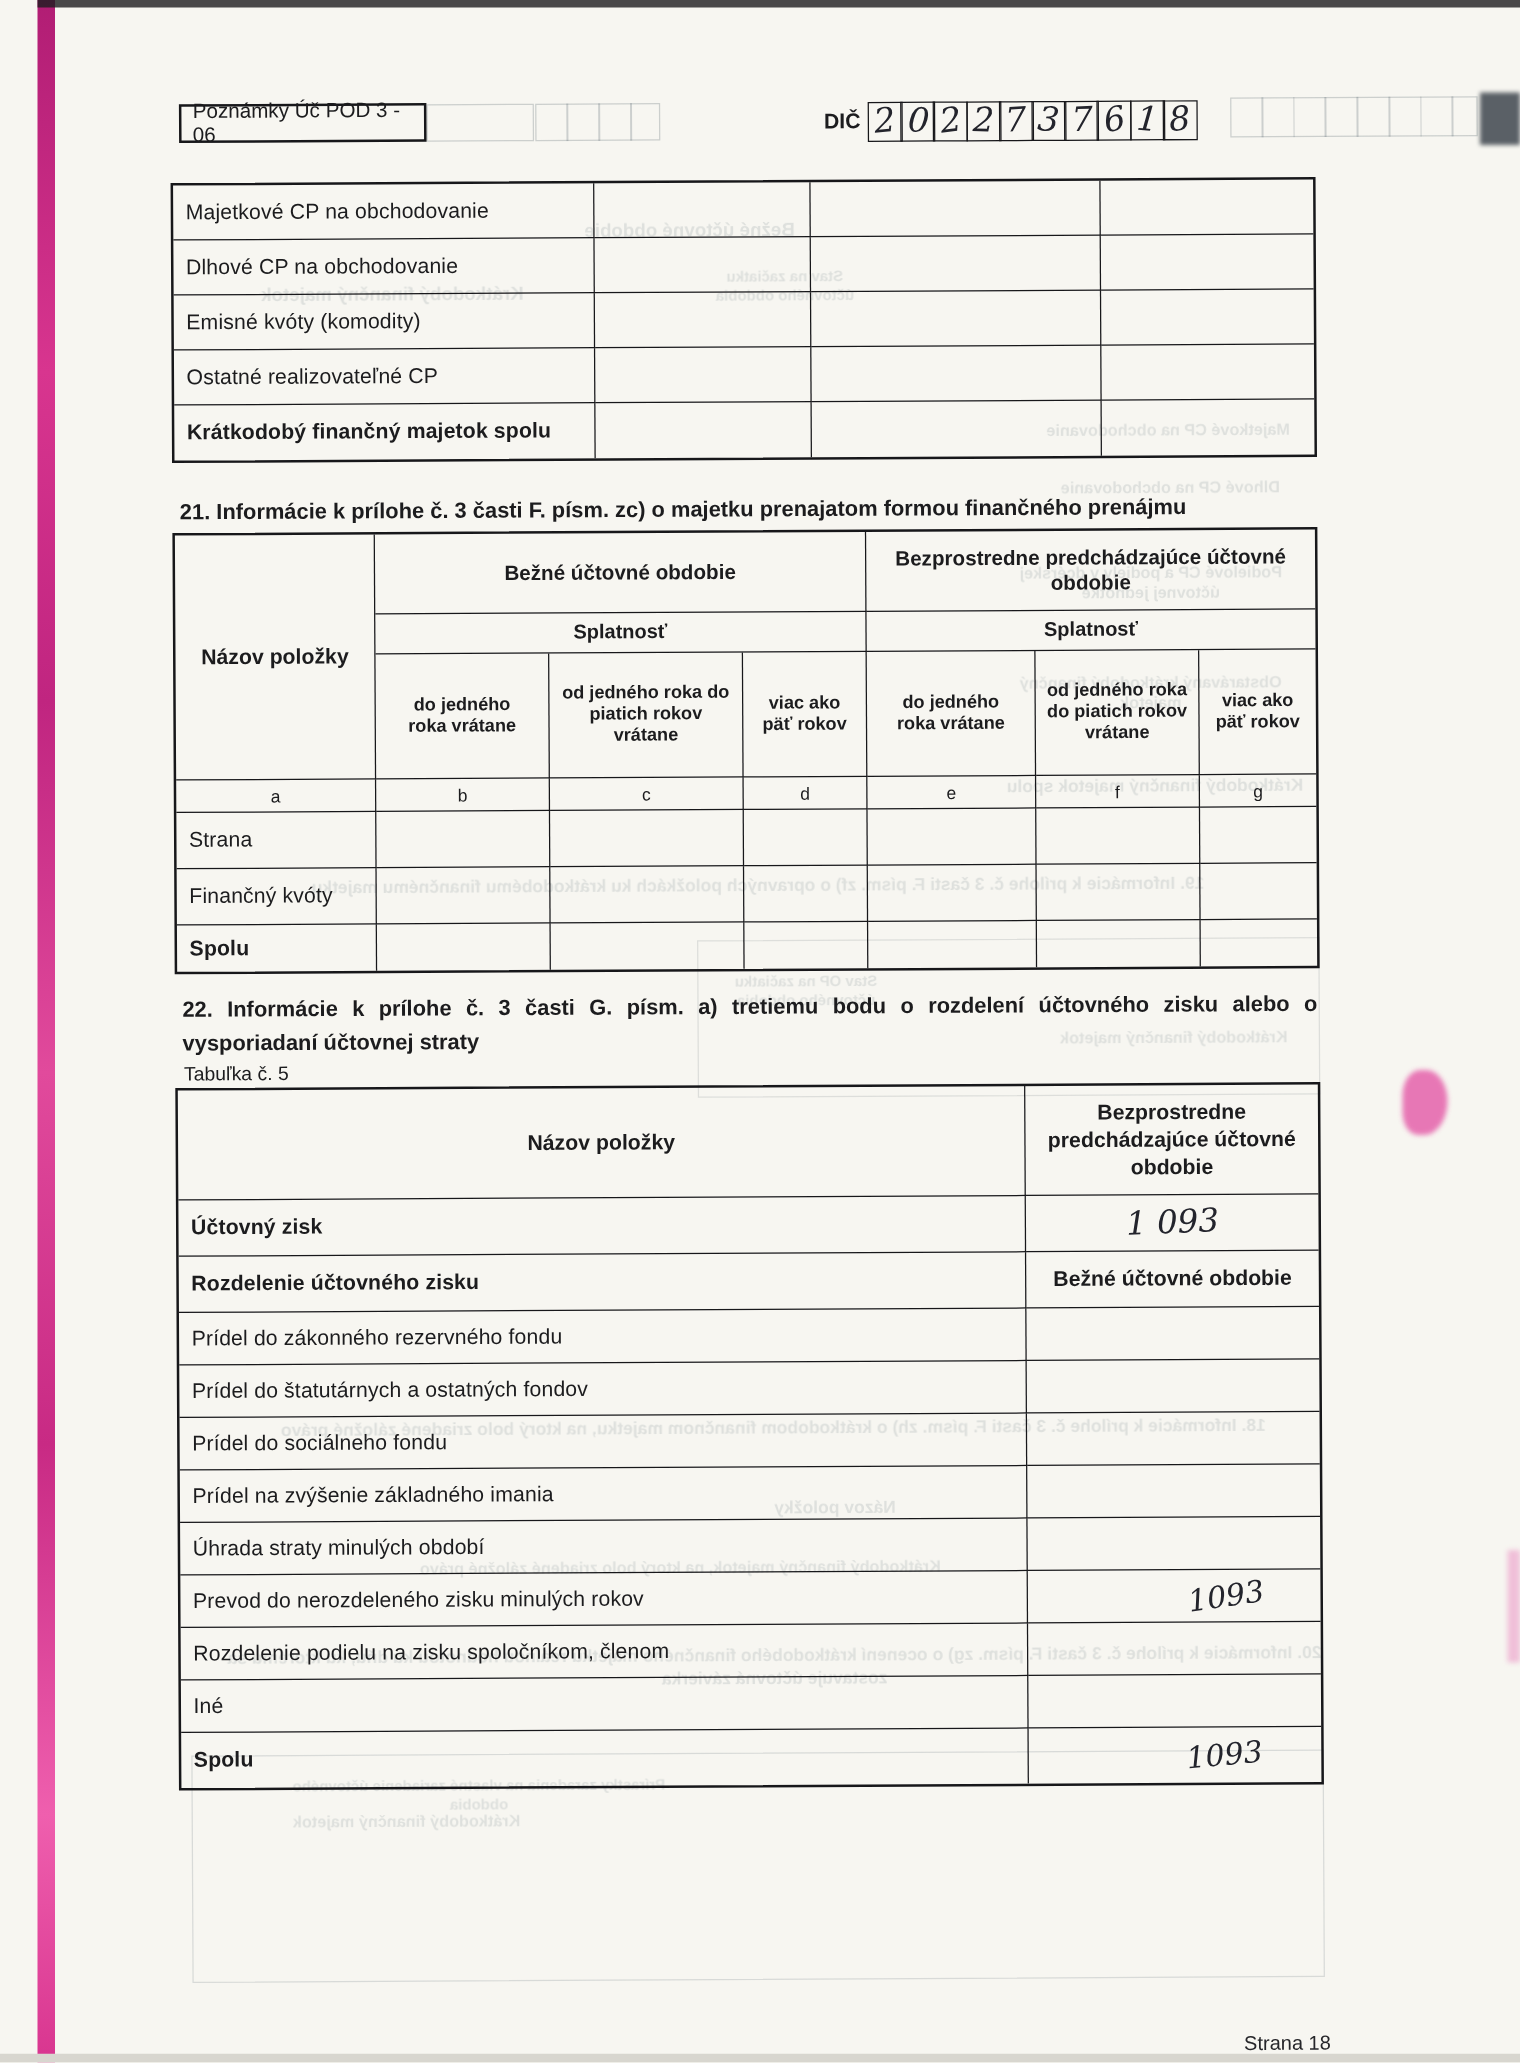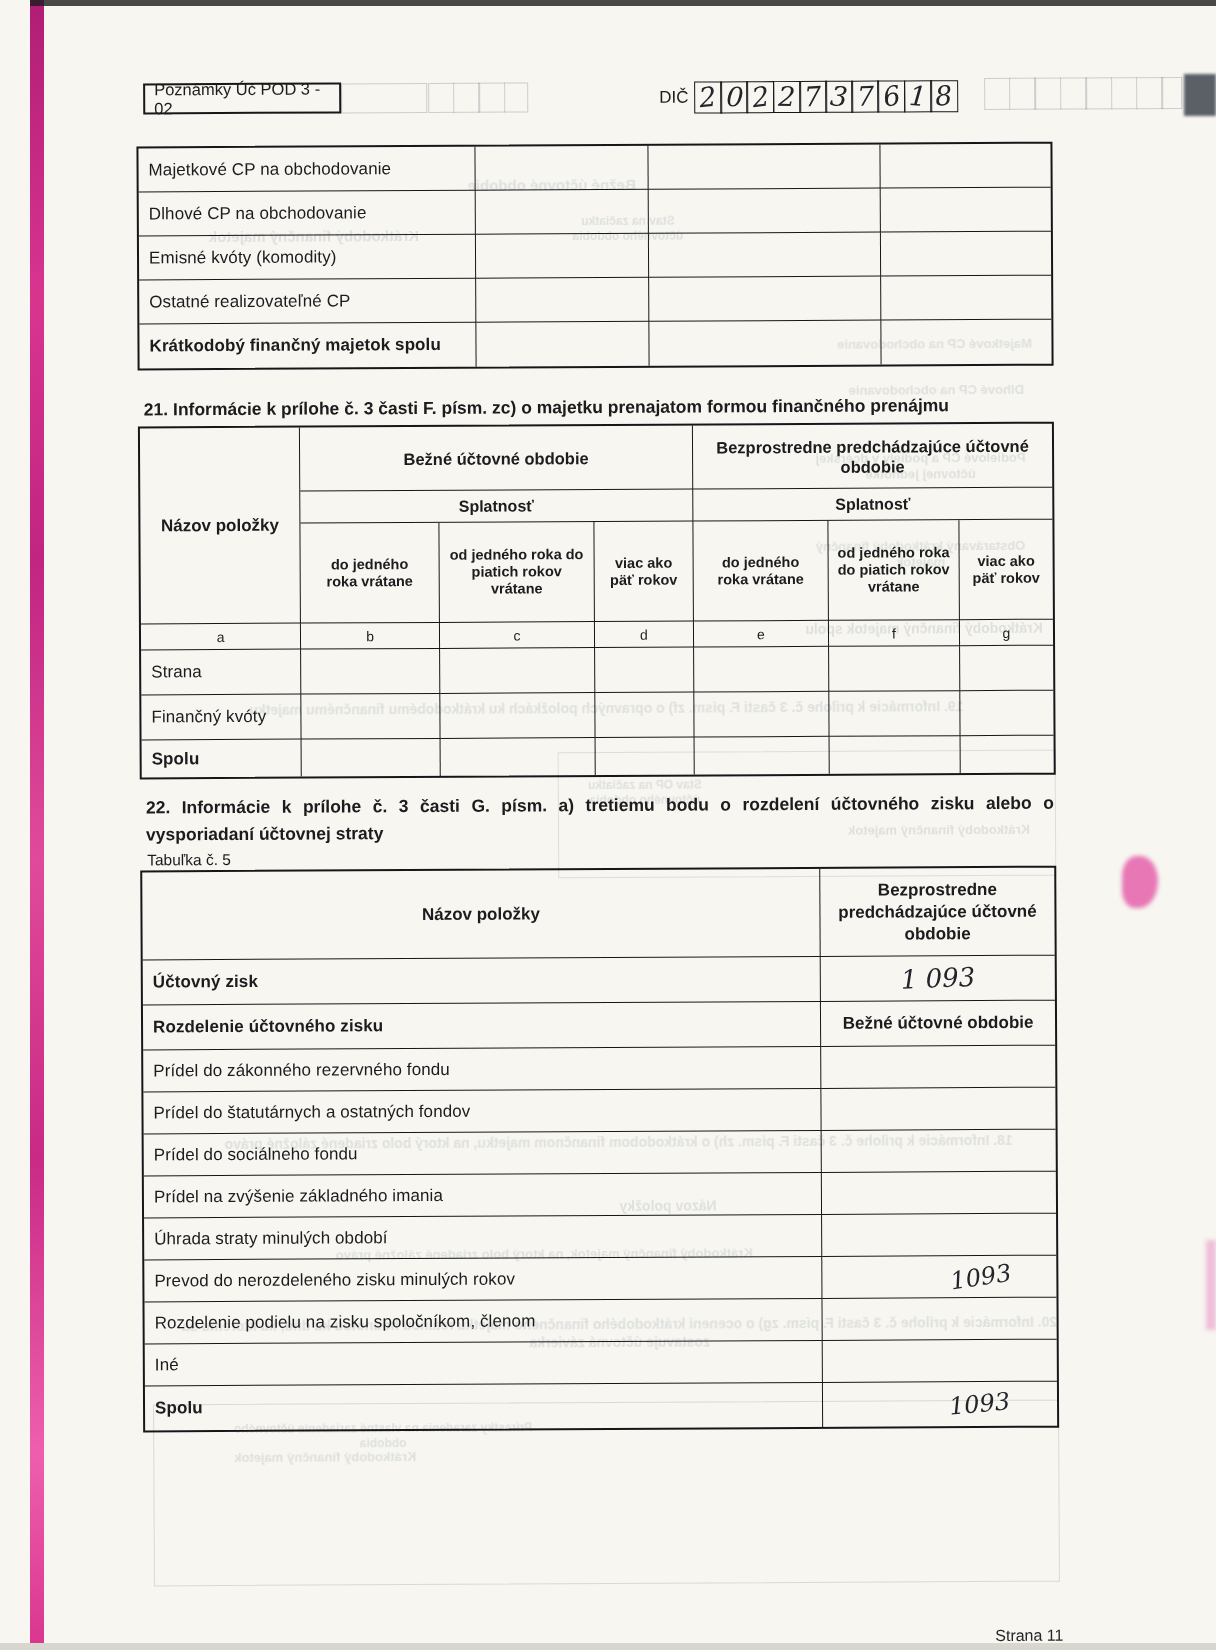--- a/index.html
+++ b/index.html
@@ -16,21 +16,21 @@
   .pink-blob{position:absolute;left:1122px;top:856px;width:36px;height:52px;background:#e561ab;border-radius:45% 55% 60% 40%;filter:blur(2px);opacity:.85}
   .pink-edge{position:absolute;left:1206px;top:1240px;width:10px;height:90px;background:#e989c0;opacity:.5;filter:blur(2px)}
   .bottombar{position:absolute;left:0;top:1643px;width:1216px;height:7px;background:#d8d6cf}
 
   
   .bleed{position:absolute;color:#5f7178;opacity:.16;font-weight:700;transform:scaleX(-1);filter:blur(.5px);text-align:center;line-height:1.25}
   .bbox{position:absolute;border:1.4px solid rgba(80,95,105,.26)}
 
   
   .form-code-box{left:147px;top:81px;width:198px;height:31px;border:2px solid #17171a;display:flex;align-items:center;padding-left:9px;font-size:16.5px}
-  .dic-label{left:663px;top:88px;font-size:17px;font-weight:400}
+  .dic-label{left:663px;top:88px;font-size:17px;font-weight:700}
   .dic-boxes{left:698px;top:82px;display:flex}
   .dic-cell{width:28px;height:32px;border:1.8px solid #17171a;margin-left:-1.8px;display:flex;align-items:center;justify-content:center;overflow:visible}
   .dic-cell:first-child{margin-left:0}
   .hand{font-family:"DejaVu Serif",serif;font-style:italic;color:#23242c;display:inline-block}
   .dic-digit{font-size:27px;line-height:1}
 
   
   .grid{position:absolute;display:grid;border:2px solid #17171a}
   .cell{border-right:1.5px solid #17171a;border-bottom:1.5px solid #17171a;display:flex;align-items:center;min-width:0;background:transparent}
   .noR{border-right:none}.noB{border-bottom:none}
@@ -95,21 +95,21 @@
   <div class="bleed" style="left:210px;top:1420px;width:340px;font-size:12px">Prírastky zaradenia na vlastné zariadenie účtovného obdobia</div>
   <div class="bleed" style="left:172px;top:1448px;width:300px;font-size:13px">Krátkodobý finančný majetok</div>
 
   <div class="bbox" style="left:345px;top:82px;width:86px;height:30px"></div>
   <div class="bbox" style="left:432px;top:82px;width:100px;height:30px;background:repeating-linear-gradient(90deg,transparent 0 24px,rgba(80,95,105,.26) 24px 25.4px)"></div>
   <div class="bbox" style="left:988px;top:80px;width:198px;height:32px;background:repeating-linear-gradient(90deg,transparent 0 24px,rgba(80,95,105,.26) 24px 25.4px)"></div>
   <div class="bbox" style="left:558px;top:752px;width:498px;height:126px;opacity:.6"></div>
   <div class="bbox" style="left:150px;top:1402px;width:906px;height:182px;opacity:.7"></div>
 
   <div class="abs form-code-box">
-    <span>Poznámky Úč POD 3 - 02</span>
+    <span>Poznámky Úč POD 3 - 06</span>
   </div>
   <div class="abs dic-label">DIČ</div>
   <div class="abs dic-boxes" id="dicBoxes">
       <div class="dic-cell">
         <span class="hand dic-digit" style="transform: rotate(-5deg) translateY(-1px);">2</span>
       </div>
       <div class="dic-cell">
         <span class="hand dic-digit" style="transform: rotate(4deg) translateY(-1px);">0</span>
       </div>
       <div class="dic-cell">
@@ -232,21 +232,21 @@
       <div class="cell lbl">Rozdelenie podielu na zisku spoločníkom, členom</div>
       <div class="cell noR"></div>
       <div class="cell lbl">Iné</div>
       <div class="cell noR"></div>
       <div class="cell lbl bold noB">Spolu</div>
       <div class="cell noR noB" style="padding-left: 126px;">
         <span class="hand" style="transform: rotate(-5deg); font-size: 24px;">1093</span>
       </div>
     </div>
 
-  <div class="page-number">Strana 11</div>
+  <div class="page-number">Strana 18</div>
 </div>
 
 <div class="strip"></div>
 <div class="topbar"></div>
 <div class="corner-blob"></div>
 <div class="pink-blob"></div>
 <div class="pink-edge"></div>
 <div class="bottombar"></div>
 
 </body></html>

